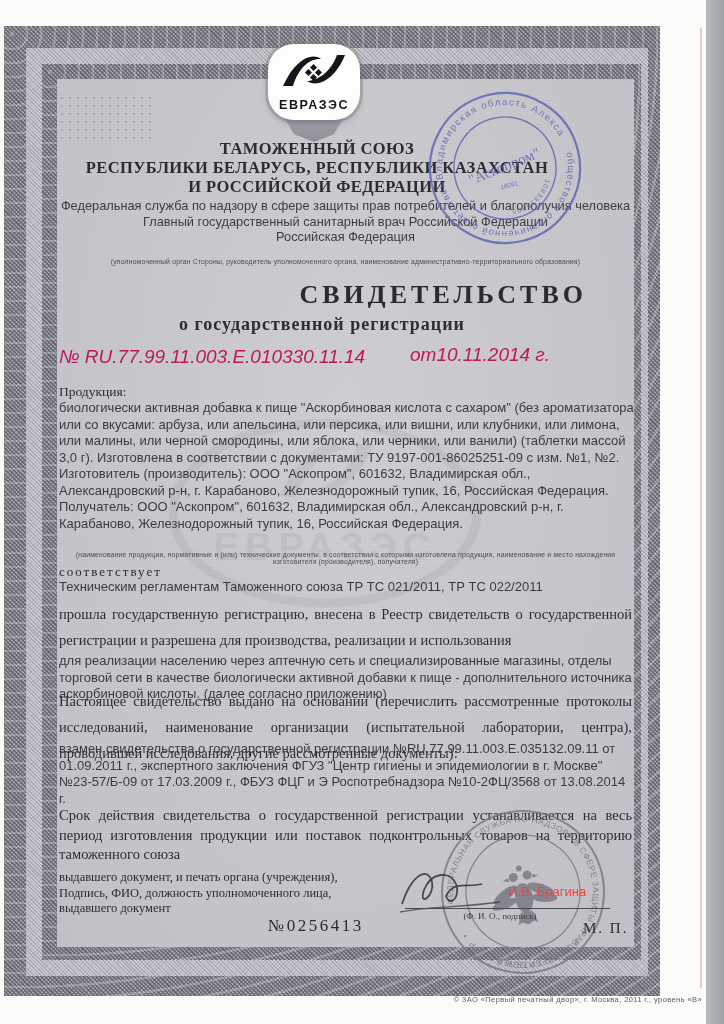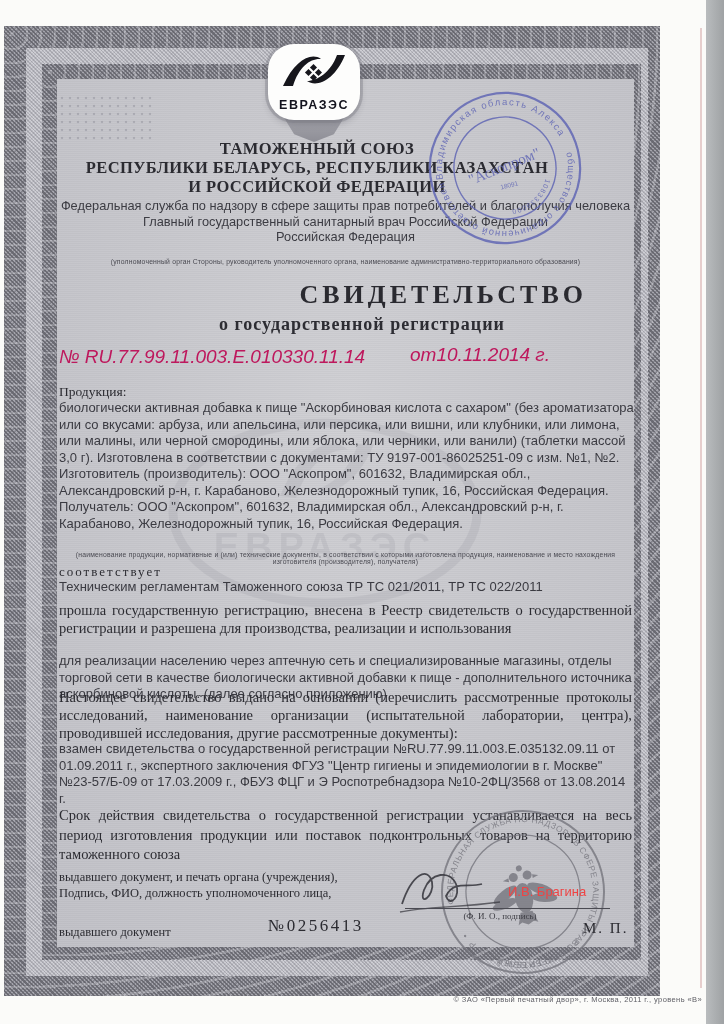--- a/index.html
+++ b/index.html
@@ -28,21 +28,21 @@
 
   .hdr-bold{font-family:"Liberation Serif",serif;font-weight:bold;font-size:16.5px;line-height:19px;color:#2b2b31;letter-spacing:.4px;}
   .agency{font-size:12.8px;line-height:15.5px;color:#3c3c43;}
   .tiny-note{font-size:6.8px;color:#4a4a52;letter-spacing:.2px;}
 
   .title-main{font-family:"Liberation Serif",serif;font-weight:bold;font-size:26px;letter-spacing:4px;color:#2a2a30;}
   .title-sub{font-family:"Liberation Serif",serif;font-weight:bold;font-size:18px;letter-spacing:1px;color:#2d2d33;}
 
   .numline{font-size:19px;color:#be185d;font-style:italic;}
   .body-sans{font-size:13px;line-height:16.5px;color:#3a3a41;}
-  .body-serif{font-family:"Liberation Serif",serif;font-size:14.5px;line-height:18px;color:#2c2c32;text-align:justify;}
+  .body-serif{font-family:"Liberation Serif",serif;font-size:14.5px;line-height:26px;color:#2c2c32;text-align:justify;}
 
   .wm{opacity:.14;}
   .rosette{background-image:radial-gradient(circle 2px at 4px 4px, rgba(105,105,118,.5) 0 1.3px, rgba(0,0,0,0) 1.6px);background-size:8px 8px;opacity:.55;}
 
   .logo-box{left:268px;top:44px;width:92px;height:76px;background:#fdfdfc;border-radius:26px;
     box-shadow:0 0 0 3px rgba(120,120,128,.35), 0 4px 6px rgba(60,60,70,.25);z-index:5;text-align:center;}
   .logo-shield{left:283px;top:116px;width:62px;height:26px;background:linear-gradient(#a6a6ad,#8e8e96);
     clip-path:polygon(0 0,100% 0,82% 70%,50% 100%,18% 70%);z-index:4;}
   .logo-label{font-weight:bold;font-size:12.5px;letter-spacing:1.5px;color:#14141e;margin-top:2px;}
 
@@ -116,21 +116,21 @@
       </text>
       <text font-family="Liberation Sans, sans-serif" font-size="7" letter-spacing="1" fill="#5e64b4">
         <textPath href="#blueinner" startOffset="58%">1083339000</textPath>
       </text>
       <text x="80" y="83" text-anchor="middle" font-family="Liberation Serif, serif" font-size="15" fill="#5e64b4" transform="rotate(-8 80 80)">"Аскопром"</text>
       <text x="80" y="100" text-anchor="middle" font-family="Liberation Sans, sans-serif" font-size="6.5" fill="#5e64b4">18091</text>
     </svg>
   </div>
 
   <div class="abs title-main" style="left:57px;top:280px;width:530px;text-align:right;">СВИДЕТЕЛЬСТВО</div>
-  <div class="abs title-sub" style="left:57px;top:314px;width:530px;text-align:center;padding-left:40px;">о государственной регистрации</div>
+  <div class="abs title-sub" style="left:57px;top:314px;width:530px;text-align:center;">о государственной регистрации</div>
 
   <div class="abs numline" style="left:59px;top:346px;">№ RU.77.99.11.003.Е.010330.11.14</div>
   <div class="abs numline" style="left:410px;top:344px;">от10.11.2014 г.</div>
 
   <div class="abs" style="left:59px;top:376px;width:577px;margin-top:8px;">
     <div class="serif c-dark" style="font-size:13.5px;">Продукция:</div>
     <div class="body-sans">биологически активная добавка к пище "Аскорбиновая кислота с сахаром" (без ароматизатора или со вкусами: арбуза, или апельсина, или персика, или вишни, или клубники, или лимона, или малины, или черной смородины, или яблока, или черники, или ванили) (таблетки массой 3,0 г). Изготовлена в соответствии с документами: ТУ 9197-001-86025251-09 с изм. №1, №2. Изготовитель (производитель): ООО "Аскопром", 601632, Владимирская обл., Александровский р-н, г. Карабаново, Железнодорожный тупик, 16, Российская Федерация.  Получатель: ООО "Аскопром", 601632, Владимирская обл., Александровский р-н, г. Карабаново, Железнодорожный тупик, 16, Российская Федерация.</div>
   </div>
   <div class="abs tiny-note" style="left:57px;top:551px;width:577px;text-align:center;">(наименование продукции, нормативные и (или) технические документы, в соответствии с которыми изготовлена продукция, наименование и место нахождения изготовителя (производителя), получателя)</div>
 
@@ -170,21 +170,21 @@
         <ellipse cx="104" cy="86" rx="14" ry="5" transform="rotate(28 104 86)"></ellipse>
         <ellipse cx="106" cy="95" rx="13" ry="4.5" transform="rotate(12 106 95)"></ellipse>
         <path d="M80,106 l-4,12 4,-2 6,3 6,-3 4,2 -4,-12 Z"></path>
       </g>
     </svg>
   </div>
 
   <div class="abs" style="left:59px;top:870px;width:345px;">
     <div class="serif c-dark" style="font-size:12.5px;line-height:15.5px;">выдавшего документ, и печать органа (учреждения),</div>
     <div class="serif c-dark" style="font-size:12.5px;line-height:15.5px;">Подпись, ФИО, должность уполномоченного лица,</div>
-    <div class="serif c-dark" style="font-size:12.5px;line-height:15.5px;margin-top:24px;">выдавшего документ</div>
+    <div class="serif c-dark" style="font-size:12.5px;line-height:15.5px;">выдавшего документ</div>
   </div>
 
   <div class="abs" style="left:396px;top:862px;width:110px;height:56px;">
     <svg width="110" height="56" viewBox="0 0 110 56">
       <path d="M6,42 C16,12 32,4 36,20 C39,34 22,46 28,28 C35,10 54,8 60,22 C65,34 54,46 50,34 C58,18 72,26 86,22" fill="none" stroke="#33333a" stroke-width="1.8" opacity=".85"></path>
       <path d="M4,50 C32,44 62,46 104,40" fill="none" stroke="#33333a" stroke-width="1.3" opacity=".7"></path>
     </svg>
   </div>
 
   <div class="abs body-sans" style="left:508px;top:884px;font-size:13px;color:#ef4444;">И.В. Брагина</div>

